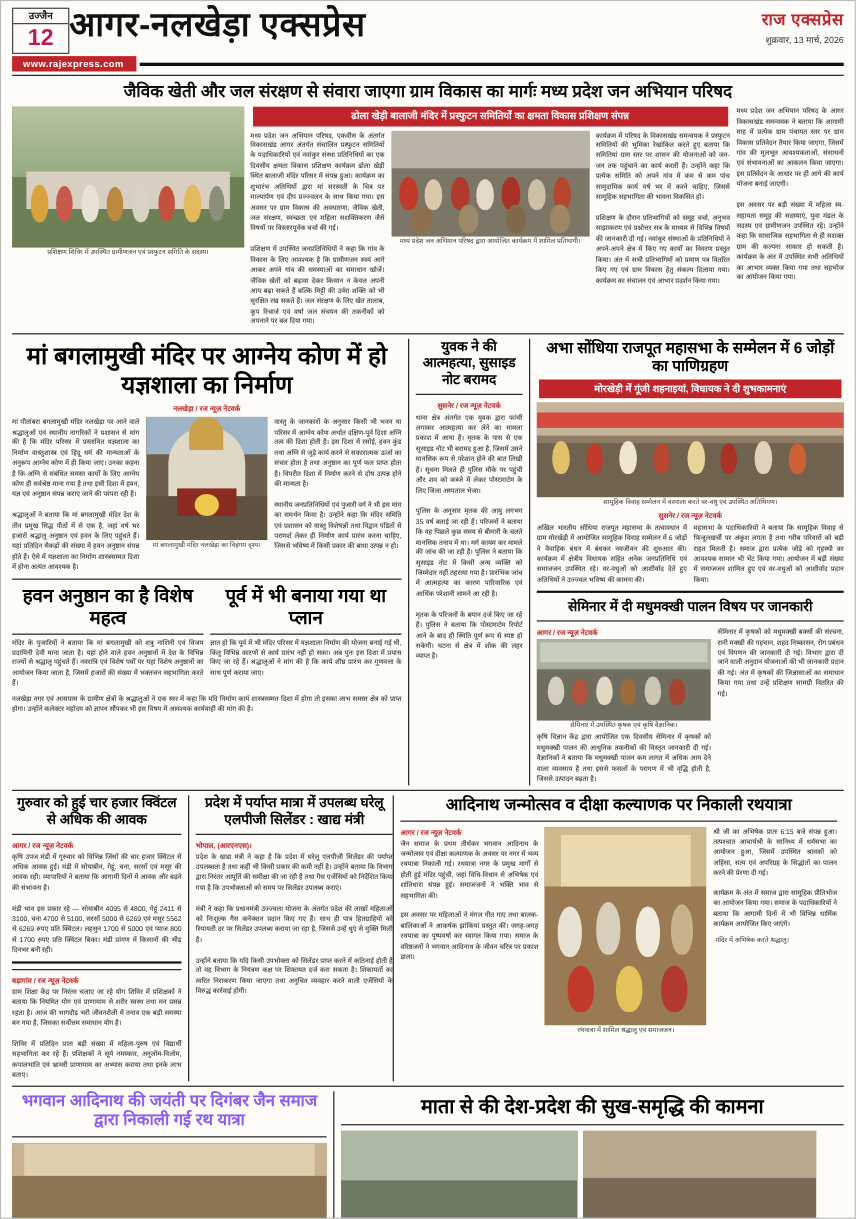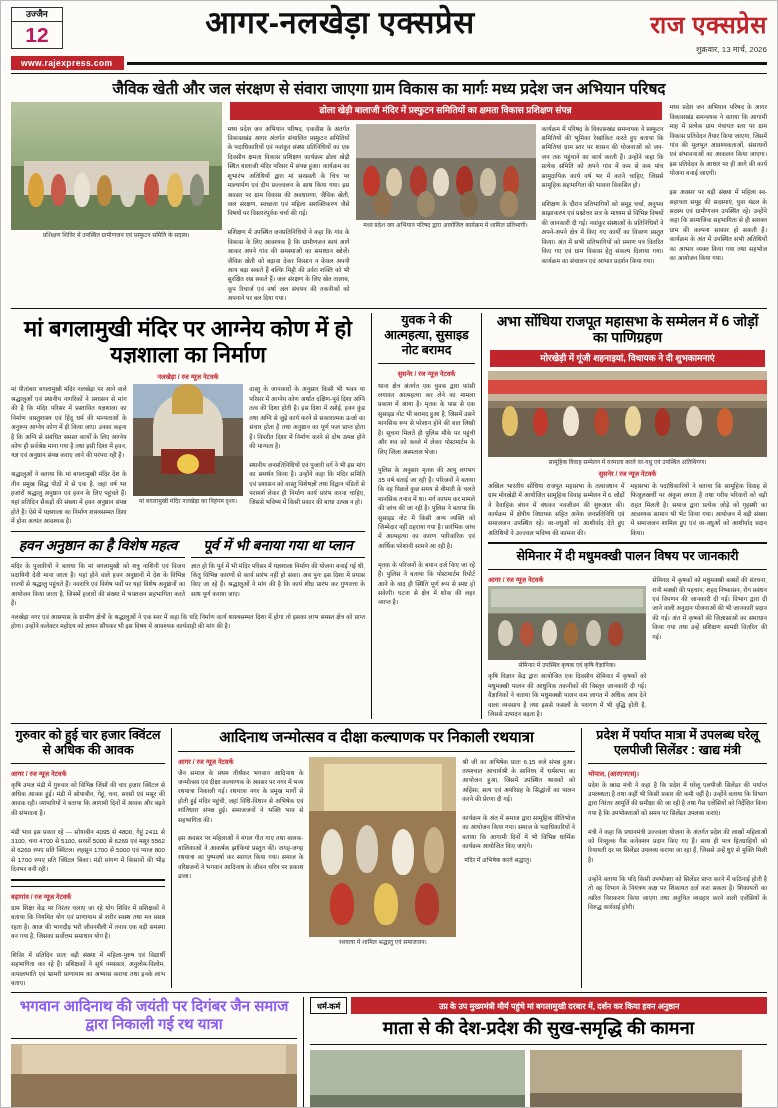--- a/index.html
+++ b/index.html
@@ -10,24 +10,24 @@
     overflow:hidden; border:1px solid #bbb;
   }
 
   
   .masthead { display:flex; align-items:flex-start; padding:6px 10px 2px 10px; }
   .edition-box {
     width:52px; text-align:center; border:1px solid #333; padding:2px 0 3px 0; line-height:1;
   }
   .edition-city { font-size:9px; font-weight:bold; color:#111; border-bottom:1px solid #333; padding-bottom:2px;}
   .edition-num { font-size:21px; font-weight:bold; color:#be185d; padding-top:2px; }
-  .title-wrap { flex:1; text-align:center; }
+  .title-wrap { flex:1; text-align:left; }
   .paper-title { font-size:31px; font-weight:bold; letter-spacing:0.5px; color:#111; line-height:1.05; }
   .brand { text-align:right; min-width:150px; }
-  .brand-name { font-size:24px; font-weight:bold; color:#c0252c; letter-spacing:0.5px; }
+  .brand-name { font-size:15px; font-weight:bold; color:#c0252c; letter-spacing:0.5px; }
   .brand-date { font-size:8px; color:#333; margin-top:3px; }
   .rule-row { display:flex; align-items:center; padding:0 10px; }
   .url-chip {
     background:#c0252c; color:#fff; font-size:8.5px; font-weight:bold;
     padding:2px 12px 2px 10px; letter-spacing:0.4px;
   }
   .rule-line { flex:1; height:3px; background:#111; margin-left:3px; }
   .thin-line { height:1px; background:#111; margin:3px 10px 0 10px; }
   h2.lead {
     font-size:15.5px; font-weight:bold; text-align:center; color:#111; line-height:1.25;
@@ -43,21 +43,21 @@
     font-size:6.2px; line-height:1.52; text-align:justify; color:#222; hyphens:auto;
   }
   .byline { font-size:6.5px; color:#c0252c; font-weight:bold; }
   .col-sep { border-left:1px solid #111; }
   .hrule { height:1px; background:#111; margin:5px 0; }
   .hrule2 { height:2px; background:#111; margin:5px 0; }
   .sect-title {
     font-size:16px; font-weight:bold; text-align:center; color:#000000; line-height:1.2;
   }
   .sect-title.sm { font-size:12.5px; }
-  .sect-title.xs { font-size:14px;font-style:italic; }
+  .sect-title.xs { font-size:17px; }
   .ribbon {
     border-top:1px solid #111; border-bottom:1px solid #111; text-align:center;
     font-size:9.5px; font-weight:bold; padding:2px; margin:3px 0;
   }
 
   
   .ph-inner { position:absolute; inset:0; }
   .sky { position:absolute; left:0; right:0; top:0; }
   .ground { position:absolute; left:0; right:0; bottom:0; }
   .blob { position:absolute; border-radius:50% 50% 45% 45%; }
@@ -287,20 +287,31 @@
 
 मंडी भाव इस प्रकार रहे — सोयाबीन 4095 से 4800, गेहूं 2411 से 3100, चना 4700 से 5100, सरसों 5000 से 6269 एवं मसूर 5562 से 6269 रुपए प्रति क्विंटल। लहसुन 1700 से 5000 एवं प्याज 800 से 1700 रुपए प्रति क्विंटल बिका। मंडी प्रांगण में किसानों की भीड़ दिनभर बनी रही।</div>
       <div class="hrule2"></div>
       <div class="hrule"></div>
       <div class="byline">बड़ागांव / रज न्यूज़ नेटवर्क</div>
       <div class="body-text" style="white-space:pre-line;margin-top:2px;">ग्राम शिक्षा केंद्र पर निरंतर चलाए जा रहे योग शिविर में प्रशिक्षकों ने बताया कि नियमित योग एवं प्राणायाम से शरीर स्वस्थ तथा मन प्रसन्न रहता है। आज की भागदौड़ भरी जीवनशैली में तनाव एक बड़ी समस्या बन गया है, जिसका सर्वोत्तम समाधान योग है।
 
 शिविर में प्रतिदिन प्रातः बड़ी संख्या में महिला-पुरुष एवं विद्यार्थी सहभागिता कर रहे हैं। प्रशिक्षकों ने सूर्य नमस्कार, अनुलोम-विलोम, कपालभाति एवं भ्रामरी प्राणायाम का अभ्यास कराया तथा इनके लाभ बताए।</div>
     </div>
 
+    <div class="col-sep" style="flex:1;padding-left:6px;">
+      <div class="sect-title sm">प्रदेश में पर्याप्त मात्रा में उपलब्ध घरेलू एलपीजी सिलेंडर : खाद्य मंत्री</div>
+      <div class="hrule"></div>
+      <div class="byline">भोपाल, (आरएनएस)।</div>
+      <div class="body-text" style="white-space:pre-line;margin-top:2px;">प्रदेश के खाद्य मंत्री ने कहा है कि प्रदेश में घरेलू एलपीजी सिलेंडर की पर्याप्त उपलब्धता है तथा कहीं भी किसी प्रकार की कमी नहीं है। उन्होंने बताया कि विभाग द्वारा निरंतर आपूर्ति की समीक्षा की जा रही है तथा गैस एजेंसियों को निर्देशित किया गया है कि उपभोक्ताओं को समय पर सिलेंडर उपलब्ध कराएं।
+
+मंत्री ने कहा कि प्रधानमंत्री उज्ज्वला योजना के अंतर्गत प्रदेश की लाखों महिलाओं को निःशुल्क गैस कनेक्शन प्रदान किए गए हैं। साथ ही पात्र हितग्राहियों को रियायती दर पर सिलेंडर उपलब्ध कराया जा रहा है, जिससे उन्हें धुएं से मुक्ति मिली है।
+
+उन्होंने बताया कि यदि किसी उपभोक्ता को सिलेंडर प्राप्त करने में कठिनाई होती है तो वह विभाग के नियंत्रण कक्ष पर शिकायत दर्ज करा सकता है। शिकायतों का त्वरित निराकरण किया जाएगा तथा अनुचित व्यवहार करने वाली एजेंसियों के विरुद्ध कार्रवाई होगी।</div>
+    </div>
+
     <div class="col-sep" style="width:410px;padding:0 6px;">
       <div class="sect-title" style="font-size:15px;">आदिनाथ जन्मोत्सव व दीक्षा कल्याणक पर निकाली रथयात्रा</div>
       <div class="hrule"></div>
       <div class="rowflex" style="gap:6px;">
         <div style="width:128px;">
           <div class="byline">आगर / रज न्यूज़ नेटवर्क</div>
           <div class="body-text" style="white-space:pre-line;margin-top:2px;">जैन समाज के प्रथम तीर्थंकर भगवान आदिनाथ के जन्मोत्सव एवं दीक्षा कल्याणक के अवसर पर नगर में भव्य रथयात्रा निकाली गई। रथयात्रा नगर के प्रमुख मार्गों से होती हुई मंदिर पहुंची, जहां विधि-विधान से अभिषेक एवं शांतिधारा संपन्न हुई। समाजजनों ने भक्ति भाव से सहभागिता की।
 
 इस अवसर पर महिलाओं ने मंगल गीत गाए तथा बालक-बालिकाओं ने आकर्षक झांकियां प्रस्तुत कीं। जगह-जगह रथयात्रा का पुष्पवर्षा कर स्वागत किया गया। समाज के वरिष्ठजनों ने भगवान आदिनाथ के जीवन चरित्र पर प्रकाश डाला।</div>
         </div>
@@ -322,31 +333,20 @@
           <div class="cap">रथयात्रा में शामिल श्रद्धालु एवं समाजजन।</div>
         </div>
         <div style="width:115px;">
           <div class="body-text" style="white-space:pre-line;">श्री जी का अभिषेक प्रातः 6:15 बजे संपन्न हुआ। तत्पश्चात आचार्यश्री के सानिध्य में धर्मसभा का आयोजन हुआ, जिसमें उपस्थित श्रावकों को अहिंसा, सत्य एवं अपरिग्रह के सिद्धांतों का पालन करने की प्रेरणा दी गई।
 
 कार्यक्रम के अंत में समाज द्वारा सामूहिक प्रीतिभोज का आयोजन किया गया। समाज के पदाधिकारियों ने बताया कि आगामी दिनों में भी विभिन्न धार्मिक कार्यक्रम आयोजित किए जाएंगे।</div>
           <div class="cap" style="text-align:left;margin-top:4px;">मंदिर में अभिषेक करते श्रद्धालु।</div>
         </div>
       </div>
     </div>
-
-    <div class="col-sep" style="flex:1;padding-left:6px;">
-      <div class="sect-title sm">प्रदेश में पर्याप्त मात्रा में उपलब्ध घरेलू एलपीजी सिलेंडर : खाद्य मंत्री</div>
-      <div class="hrule"></div>
-      <div class="byline">भोपाल, (आरएनएस)।</div>
-      <div class="body-text" style="white-space:pre-line;margin-top:2px;">प्रदेश के खाद्य मंत्री ने कहा है कि प्रदेश में घरेलू एलपीजी सिलेंडर की पर्याप्त उपलब्धता है तथा कहीं भी किसी प्रकार की कमी नहीं है। उन्होंने बताया कि विभाग द्वारा निरंतर आपूर्ति की समीक्षा की जा रही है तथा गैस एजेंसियों को निर्देशित किया गया है कि उपभोक्ताओं को समय पर सिलेंडर उपलब्ध कराएं।
-
-मंत्री ने कहा कि प्रधानमंत्री उज्ज्वला योजना के अंतर्गत प्रदेश की लाखों महिलाओं को निःशुल्क गैस कनेक्शन प्रदान किए गए हैं। साथ ही पात्र हितग्राहियों को रियायती दर पर सिलेंडर उपलब्ध कराया जा रहा है, जिससे उन्हें धुएं से मुक्ति मिली है।
-
-उन्होंने बताया कि यदि किसी उपभोक्ता को सिलेंडर प्राप्त करने में कठिनाई होती है तो वह विभाग के नियंत्रण कक्ष पर शिकायत दर्ज करा सकता है। शिकायतों का त्वरित निराकरण किया जाएगा तथा अनुचित व्यवहार करने वाली एजेंसियों के विरुद्ध कार्रवाई होगी।</div>
-    </div>
   </div>
 
   <div class="thin-line" style="margin-top:4px;"></div>
 
   <div class="rowflex" style="padding:4px 10px 0 10px;">
 
     <div style="width:292px;padding-right:6px;">
       <div class="sect-title" style="font-size:15px;color:#8b5cf6;">भगवान आदिनाथ की जयंती पर दिगंबर जैन समाज द्वारा निकाली गई रथ यात्रा</div>
       <div class="hrule"></div>
       <div class="photo" style="height:96px;background:#a68e6f;">
@@ -354,24 +354,20 @@
           <div class="sky" style="height:34%;background:#c9b291;"></div>
           <div style="position:absolute;left:4%;top:2%;width:92%;height:30%;background:#dfcfae;"></div>
           <div class="ground" style="height:68%;background:#8e7553;"></div>
 
         </div>
       </div>
 
     </div>
 
     <div class="col-sep" style="flex:1;padding-left:6px;">
-      <div class="rowflex" style="align-items:center;gap:4px;">
-        <div style="border:1px solid #111;font-size:8px;font-weight:bold;padding:2px 6px;white-space:nowrap;">धर्म-कर्म</div>
-        <div style="flex:1;background:#c0252c;color:#fff;font-size:8px;font-weight:bold;text-align:center;padding:3px 4px;">उप्र के उप मुख्यमंत्री मौर्य पहुंचे मां बगलामुखी दरबार में, दर्शन कर किया हवन अनुष्ठान</div>
-      </div>
       <div class="sect-title" style="font-size:18px;margin-top:4px;">माता से की देश-प्रदेश की सुख-समृद्धि की कामना</div>
       <div class="hrule"></div>
       <div class="rowflex" style="gap:5px;">
         <div style="width:215px;">
           <div class="photo" style="height:118px;background:#6f7a63;">
             <div class="ph-inner">
               <div class="sky" style="height:38%;background:#aeb9a4;"></div>
 
             </div>
           </div>

